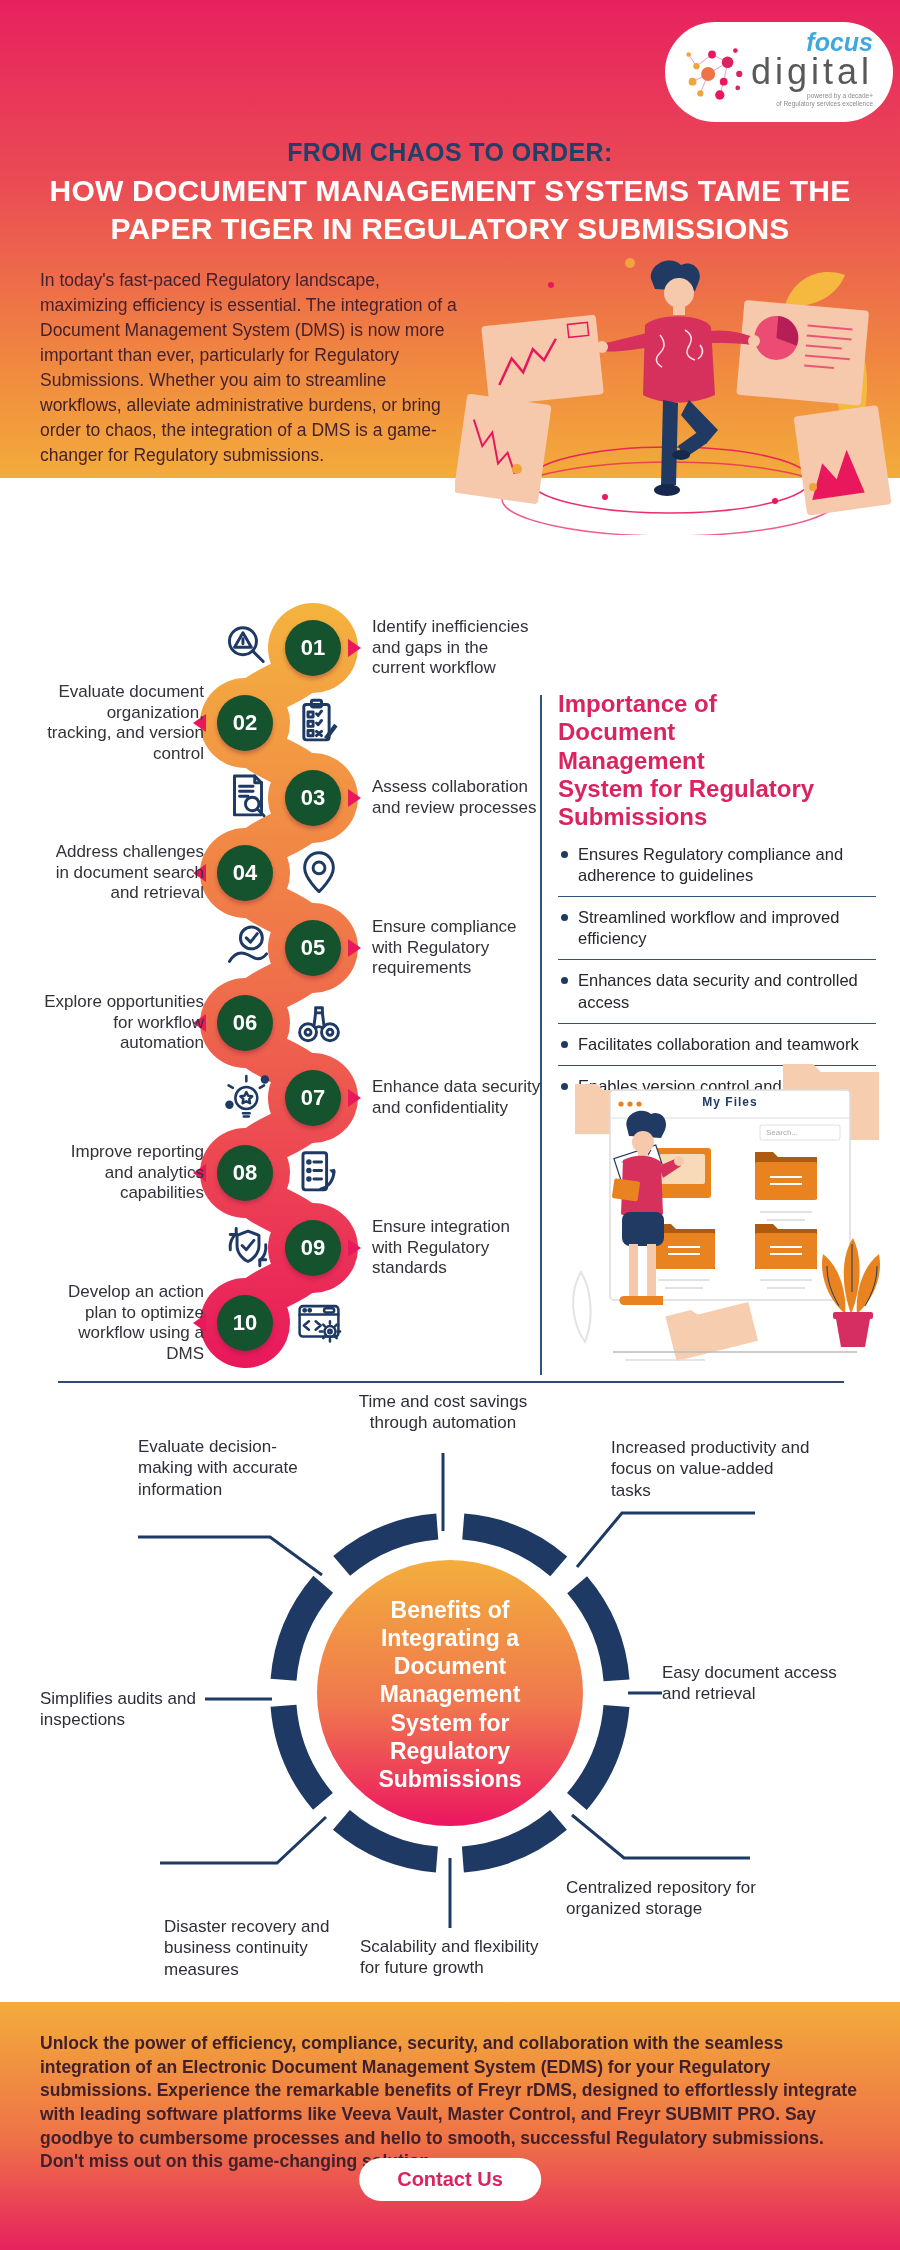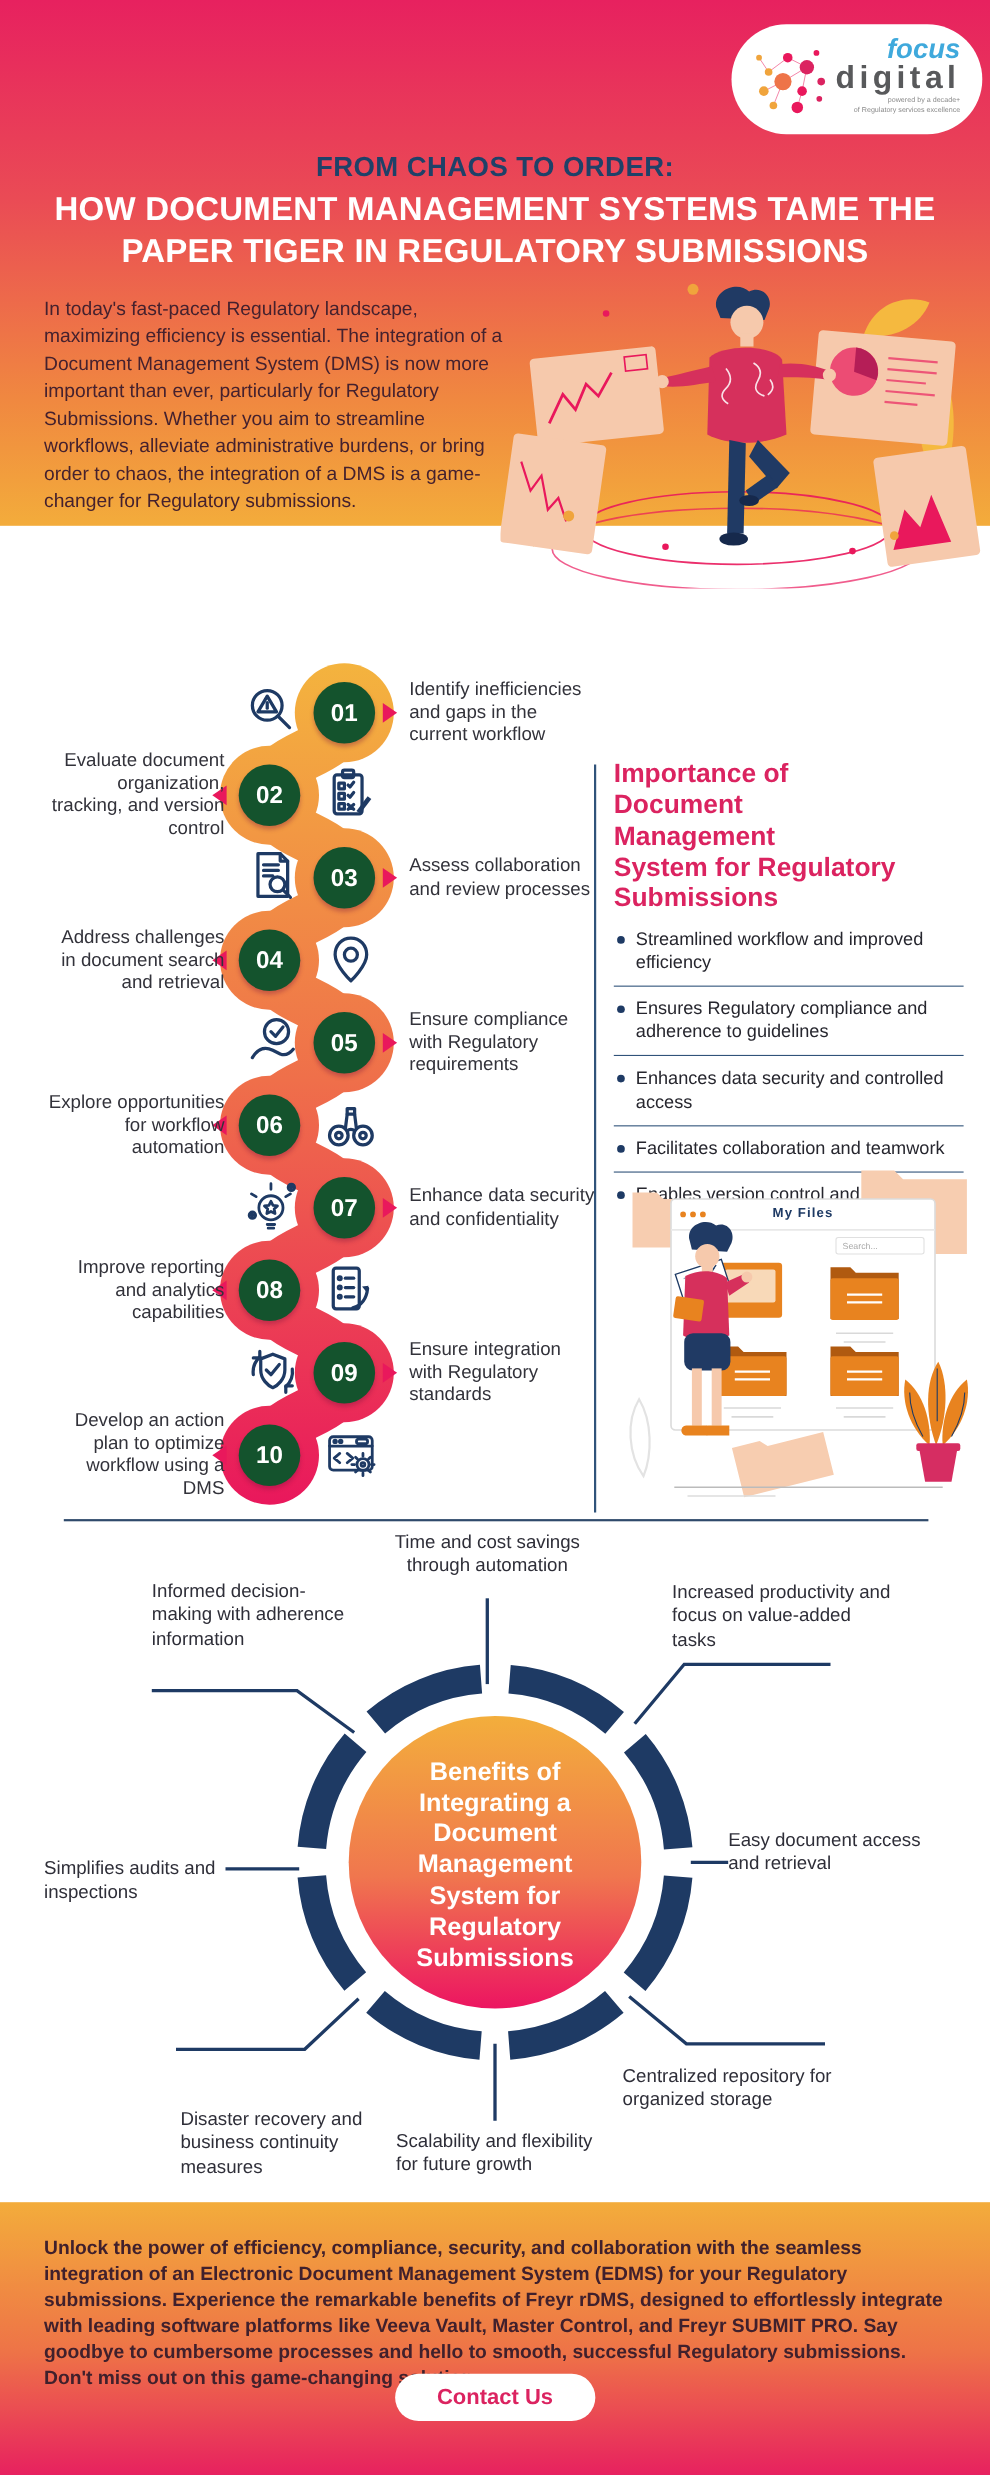--- a/index.html
+++ b/index.html
@@ -6,21 +6,21 @@
   .page{position:relative;width:900px;height:2250px;background:#fff;overflow:hidden;
         font-family:"Liberation Sans",sans-serif;}
 
   
   .hero{position:absolute;left:0;top:0;width:900px;height:478px;
         background:linear-gradient(180deg,#E7215F 0%,#EA4B55 38%,#F08840 76%,#F3AC3B 100%);}
   .logo-pill{position:absolute;top:22px;right:7px;width:228px;height:100px;background:#fff;
              border-radius:50px;display:flex;align-items:center;padding:0 20px 0 12px;box-sizing:border-box;}
   .logo-text{flex:1;text-align:right;margin-top:-4px;}
   .logo-freyr{color:#3FA9DC;font-size:25px;font-weight:bold;font-style:italic;line-height:.95;}
-  .logo-digital{color:#58595B;font-size:29px;letter-spacing:4px;line-height:1;margin-top:-1px;font-weight:bold;}
+  .logo-digital{color:#58595B;font-size:36px;letter-spacing:4px;line-height:1;margin-top:-1px;}
   .logo-tagline{color:#8a8a8a;font-size:6.5px;white-space:pre-line;line-height:1.35;margin-top:2px;}
   .title1{position:absolute;top:138px;left:0;width:100%;text-align:center;
           font-size:25px;font-weight:bold;color:#1F4168;letter-spacing:.4px;}
   .title2{position:absolute;top:172px;left:30px;width:840px;text-align:center;
           font-size:30px;font-weight:bold;color:#fff;line-height:1.28;letter-spacing:.2px;}
   .intro{position:absolute;top:268px;left:40px;width:420px;font-size:17.5px;line-height:1.43;
          color:#45212E;font-weight:500;}
   .hero-illo{position:absolute;left:455px;top:245px;width:440px;height:290px;}
 
   
@@ -364,22 +364,22 @@
     <div class="label">Develop an action plan to optimize workflow using a DMS</div>
   </div>
 
   <div class="vdivider"></div>
   <h3 class="imp-h" style="margin:0">Importance of
 Document
 Management
 System for Regulatory
 Submissions</h3>
   <ul class="bullets">
+    <li>Ensures Regulatory compliance and adherence to guidelines</li>
     <li>Streamlined workflow and improved efficiency</li>
-    <li>Ensures Regulatory compliance and adherence to guidelines</li>
     <li>Enhances data security and controlled access</li>
     <li>Facilitates collaboration and teamwork</li>
     <li>Enables version control and auditability</li>
   </ul>
 
   <svg class="files-illo" viewBox="0 0 330 310">
 
     <path d="M20 22 h22 l6 6 h42 v44 h-70 z" fill="#F7CDB0"></path>
     <path d="M228 2 h30 l8 8 h58 v68 h-96 z" fill="#F7CDB0"></path>
     <g transform="rotate(-14 155 268)">
@@ -479,20 +479,20 @@
 System for
 Regulatory
 Submissions</div>
   <div class="blabel b-top">Time and cost savings through automation</div>
   <div class="blabel b-tr">Increased productivity and focus on value-added tasks</div>
   <div class="blabel b-r">Easy document access and retrieval</div>
   <div class="blabel b-br">Centralized repository for organized storage</div>
   <div class="blabel b-b">Scalability and flexibility for future growth</div>
   <div class="blabel b-bl">Disaster recovery and business continuity measures</div>
   <div class="blabel b-l">Simplifies audits and inspections</div>
-  <div class="blabel b-tl">Informed decision-making with adherence information</div>
+  <div class="blabel b-tl">Evaluate decision-making with accurate information</div>
 
   <section class="footer">
     <p>Unlock the power of efficiency, compliance, security, and collaboration with the seamless integration of an Electronic Document Management System (EDMS) for your Regulatory submissions. Experience the remarkable benefits of Freyr rDMS, designed to effortlessly integrate with leading software platforms like Veeva Vault, Master Control, and Freyr SUBMIT PRO. Say goodbye to cumbersome processes and hello to smooth, successful Regulatory submissions. Don't miss out on this game-changing solution.</p>
     <button class="cta">Contact Us</button>
   </section>
 
 </div>
 
 </body></html>

